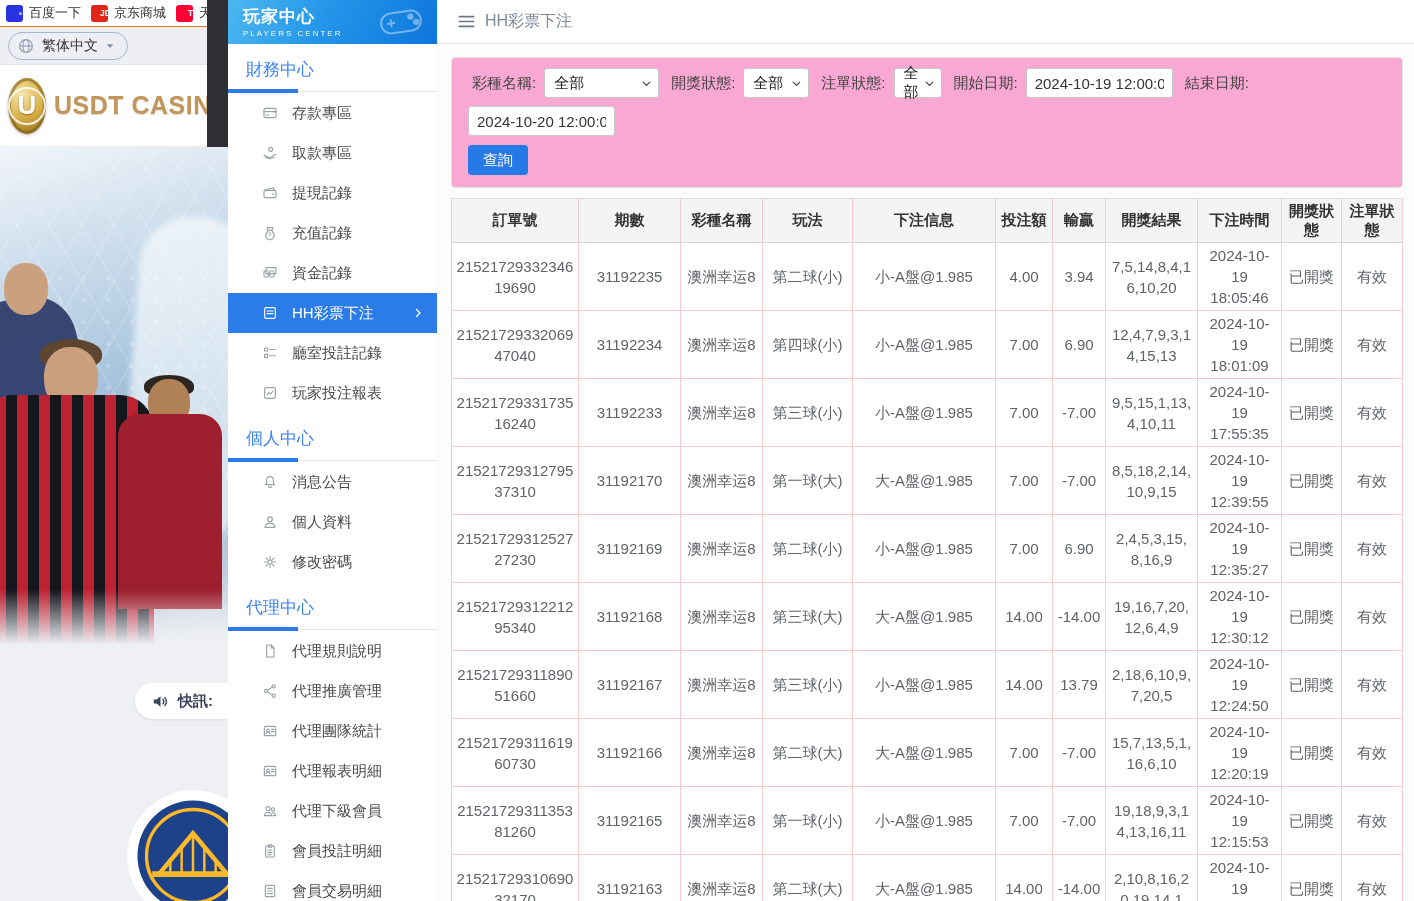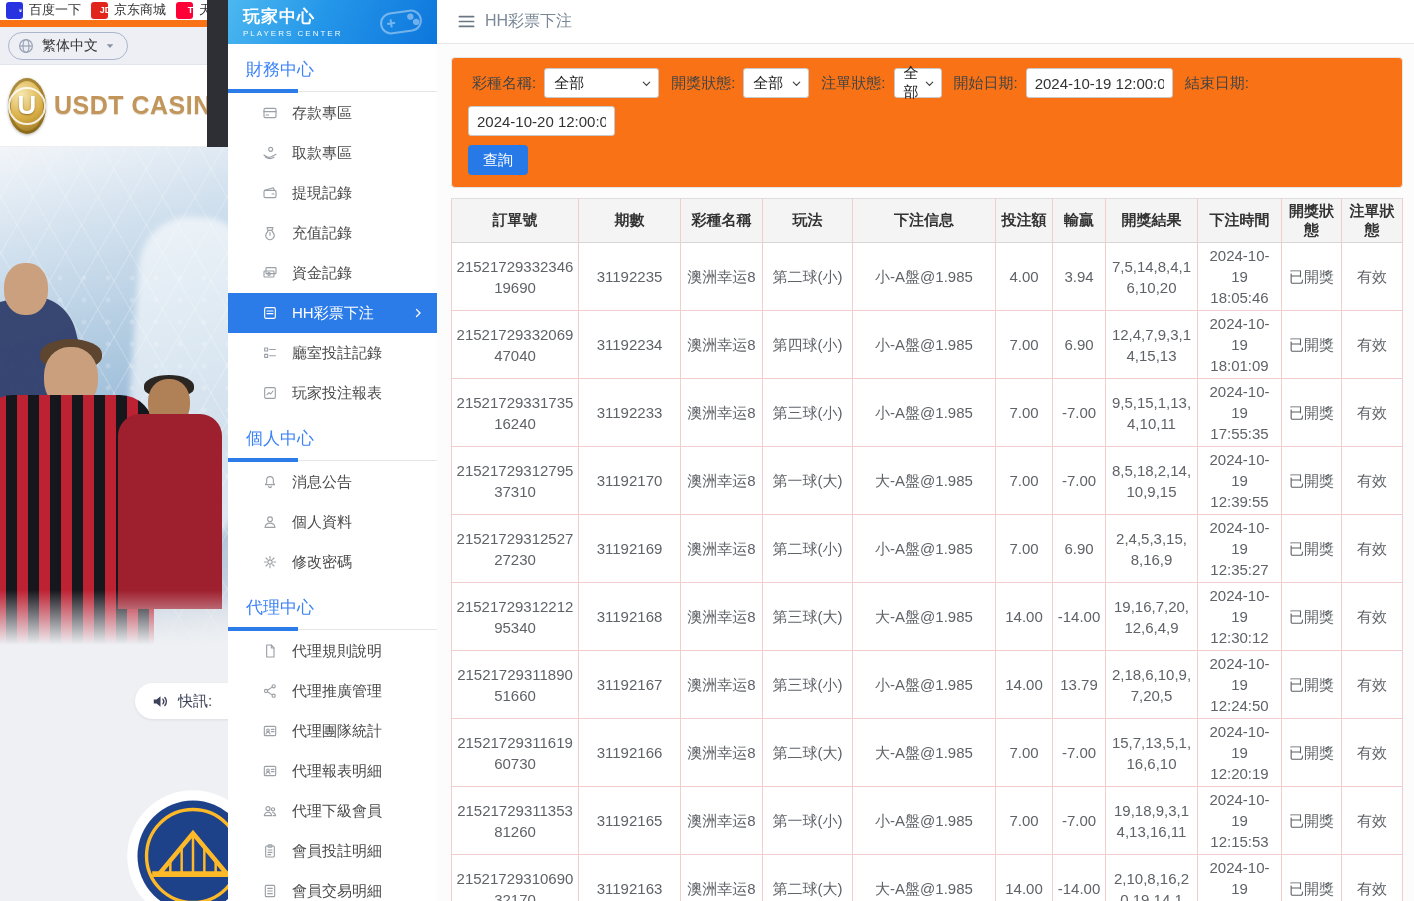--- a/index.html
+++ b/index.html
@@ -3,21 +3,21 @@
 <meta charset="utf-8">
 <title>玩家中心</title>
 <style>
   * { margin:0; padding:0; box-sizing:border-box; }
   html,body { width:1414px; height:901px; overflow:hidden; }
   body { font-family:"Liberation Sans","DejaVu Sans",sans-serif; background:#fff; }
   .screen { position:relative; width:1414px; height:901px; overflow:hidden; }
 
   
   .left-page { position:absolute; left:0; top:0; width:228px; height:901px; background:#eef0f3; overflow:hidden; z-index:1; }
-  .bookmarks-bar { height:27px; background:#fff; display:flex; align-items:center; gap:10px; padding-left:6px; border-bottom:7px solid #f97316; white-space:nowrap; overflow:hidden; }
+  .bookmarks-bar { height:27px; background:#fff; display:flex; align-items:center; gap:10px; padding-left:6px; border-bottom:1px solid #f97316; white-space:nowrap; overflow:hidden; }
   .bm { display:flex; align-items:center; gap:6px; cursor:pointer; text-decoration:none; }
   .bm-ico { width:17px; height:17px; border-radius:3px; display:flex; align-items:center; justify-content:center; color:#fff; font-size:9px; font-weight:bold; flex:0 0 auto;padding-left:12px; }
   .bm-label { font-size:13px; color:#333; }
   .lang-bar { height:38px; background:#edeff4; border-bottom:1px solid #e2e5ea; display:flex; align-items:center; padding-left:8px; }
   .lang-pill { display:flex; align-items:center; gap:7px; border:1px solid #a9b6cc; border-radius:16px; padding:4px 12px 4px 8px; cursor:pointer; color:#333; font-size:14px; background:transparent; }
   .lang-pill .globe { color:#97a2b4; display:flex; }
   .lang-pill .caret { color:#8a93a3; display:flex; }
   .logo-band { height:82px; background:#fff; display:flex; align-items:center; padding-left:8px; gap:8px; border-bottom:1px solid #eee; }
   .coin { width:56px; height:56px; border-radius:50%; background:radial-gradient(circle at 35% 30%, #f7e7b0, #d9ae45 50%, #8d6c1e 95%); box-shadow:inset 0 0 0 3px rgba(120,90,20,.55), 0 1px 3px rgba(0,0,0,.3); display:flex; align-items:center; justify-content:center; }
   .coin span { color:#fff; font-size:26px; font-weight:bold; text-shadow:0 1px 2px rgba(90,60,0,.6); border:2px solid rgba(255,255,255,.85); border-radius:50%; width:38px; height:38px; display:flex; align-items:center; justify-content:center; }
@@ -33,21 +33,21 @@
   .p-milan { position:absolute; left:-16px; bottom:0; width:170px; height:250px; background:repeating-linear-gradient(90deg,#16161d 0 11px,#bd2233 11px 22px); border-radius:28px 34px 0 0; }
   .p-milan-head { position:absolute; left:44px; bottom:236px; width:54px; height:62px; background:#c99f7d; border-radius:46%; }
   .p-milan-hair { position:absolute; left:40px; bottom:276px; width:62px; height:30px; background:#5d4530; border-radius:50% 50% 40% 40%; }
   .p-liv { position:absolute; right:6px; bottom:36px; width:104px; height:195px; background:#9e1f2d; border-radius:22px 22px 0 0; }
   .p-liv-head { position:absolute; right:38px; bottom:218px; width:42px; height:48px; background:#b08157; border-radius:46%; }
   .p-liv-hair { position:absolute; right:34px; bottom:248px; width:50px; height:22px; background:#2c2622; border-radius:50% 50% 40% 40%; }
   .p-fade { position:absolute; left:0; right:0; bottom:0; height:55px; background:linear-gradient(transparent,#eef0f3); }
 
   .bottom-zone { position:relative; height:256px; background:#eef0f3; }
   .ticker { position:absolute; left:135px; top:38px; height:36px; min-width:120px; background:#fff; border-radius:18px; display:flex; align-items:center; gap:8px; padding:0 14px 0 16px; box-shadow:0 1px 3px rgba(0,0,0,.08); cursor:pointer; }
-  .ticker-label { font-size:15px; font-weight:normal; color:#3c415a; white-space:nowrap; }
+  .ticker-label { font-size:15px; font-weight:bold; color:#3c415a; white-space:nowrap; }
   .speaker { color:#3c415a; display:flex; }
   .team-logo { position:absolute; left:125px; top:143px; width:136px; height:136px; }
   .dark-strip { position:absolute; right:0; top:0; width:21px; height:147px; background:#2e2e35; }
 
   
   .sidebar { position:absolute; left:228px; top:0; width:209px; height:703px; background:#fff; z-index:3; }
   .sb-header { position:relative; height:44px; background:linear-gradient(115deg,#4cb8f0 0%,#2496e9 45%,#0d76dc 100%); color:#fff; padding:5px 0 0 15px; overflow:hidden; }
   .sb-title { font-size:17px; font-weight:bold; letter-spacing:1px; }
   .sb-sub { font-size:8px; letter-spacing:2px; margin-top:1px; opacity:.95; }
   .gamepad { position:absolute; right:8px; top:4px; opacity:.4; }
@@ -61,21 +61,21 @@
   .sb-item.active { background:#2b7ce9; color:#fff; }
   .sb-item.active .sb-ico { color:#fff; }
   .sb-chevron { position:absolute; right:13px; top:13px; color:#fff; display:flex; }
 
   
   .main { position:absolute; left:437px; right:0; top:0; height:901px; background:#fcfcfc; }
   .topbar { height:44px; background:#fff; border-bottom:1px solid #e8e8e8; display:flex; align-items:center; gap:10px; padding-left:21px; }
   .hamburger { color:#6b7785; display:flex; cursor:pointer; }
   .page-title { font-size:16px; color:#7a8796; }
   .content { padding:13px 0 0 14px; }
-  .filter-card { width:952px; background:#f97316; border:1px solid #e5e5e5; border-radius:4px; padding:10px 16px 12px 16px; }
+  .filter-card { width:952px; background:#f9a8d4; border:1px solid #e5e5e5; border-radius:4px; padding:10px 16px 12px 16px; }
   .filter-row { display:flex; align-items:center; flex-wrap:wrap; gap:8px; }
   .flabel { font-size:15px; color:#444; margin-left:4px; }
   .select { position:relative; height:30px; border:1px solid #c8c8c8; border-radius:3px; background:#fff; display:flex; align-items:center; padding:0 22px 0 9px; font-size:15px; color:#222; cursor:pointer; }
   .select .sel-caret { position:absolute; right:6px; top:9px; color:#444; display:flex; }
   .w115 { width:115px; } .w66 { width:66px; } .w48 { width:48px; }
   .date-input { height:30px; border:1px solid #c8c8c8; border-radius:3px; font-size:15px; color:#333; padding:0 8px; width:147px; font-family:"Liberation Sans","DejaVu Sans",sans-serif; }
   .search-btn { margin-top:9px; height:30px; padding:0 15px; background:#2779e8; color:#fff; font-size:15px; border:none; border-radius:4px; cursor:pointer; font-family:"Liberation Sans","DejaVu Sans",sans-serif; }
 
   table.bet-table { margin-top:10px; width:952px; border-collapse:collapse; table-layout:fixed; background:#fff; border:1px solid #dedede; }
   .bet-table th { height:44px; background:#f4f4f4; font-size:15px; font-weight:bold; color:#333; border:1px solid #f3cdcd; border-top:1px solid #dedede; border-bottom:1px solid #d6d6d6; padding:0 2px; }

